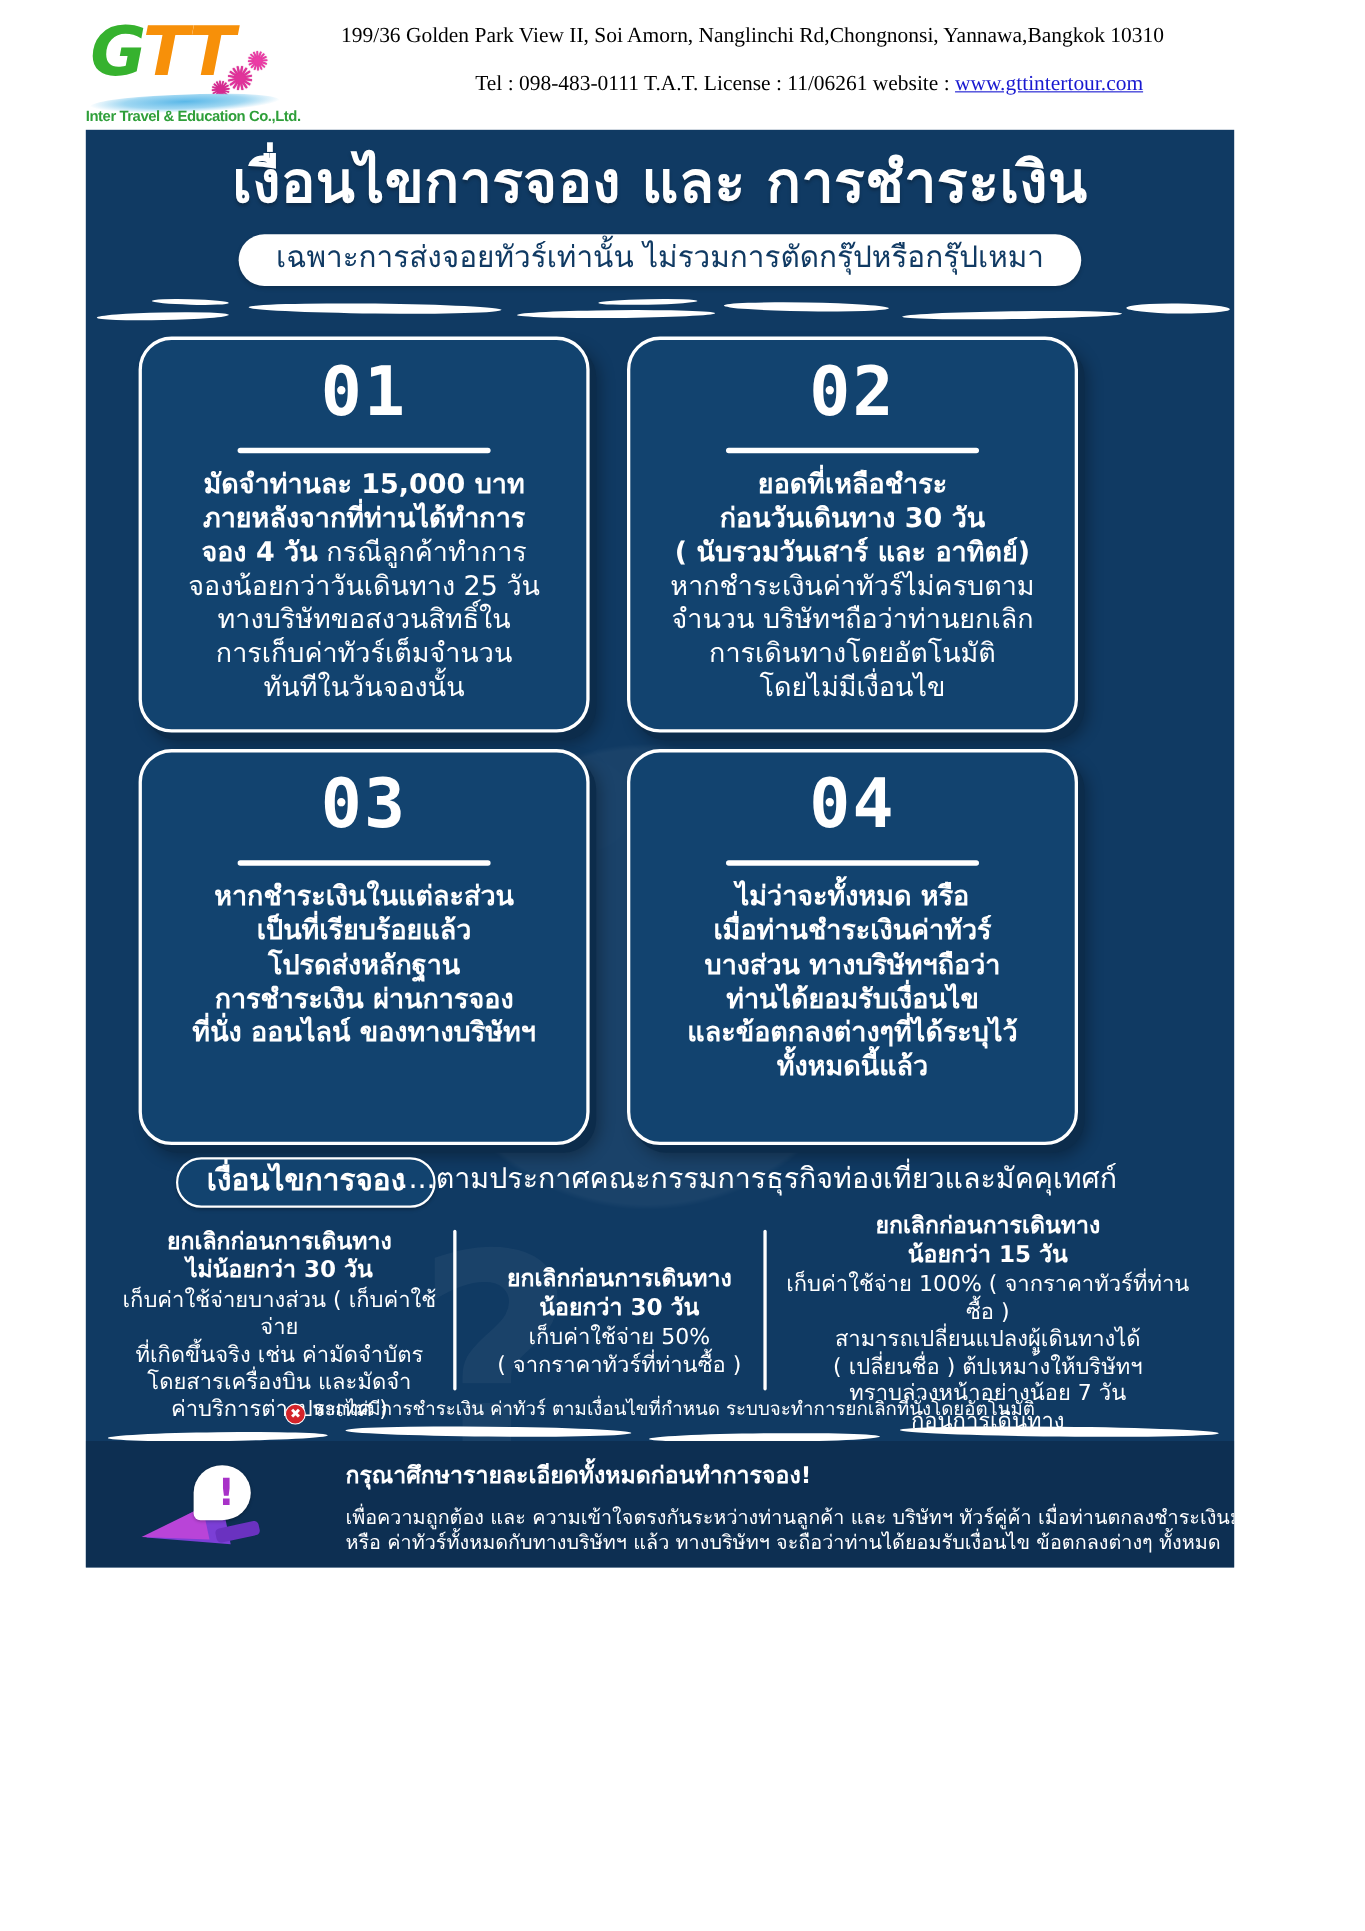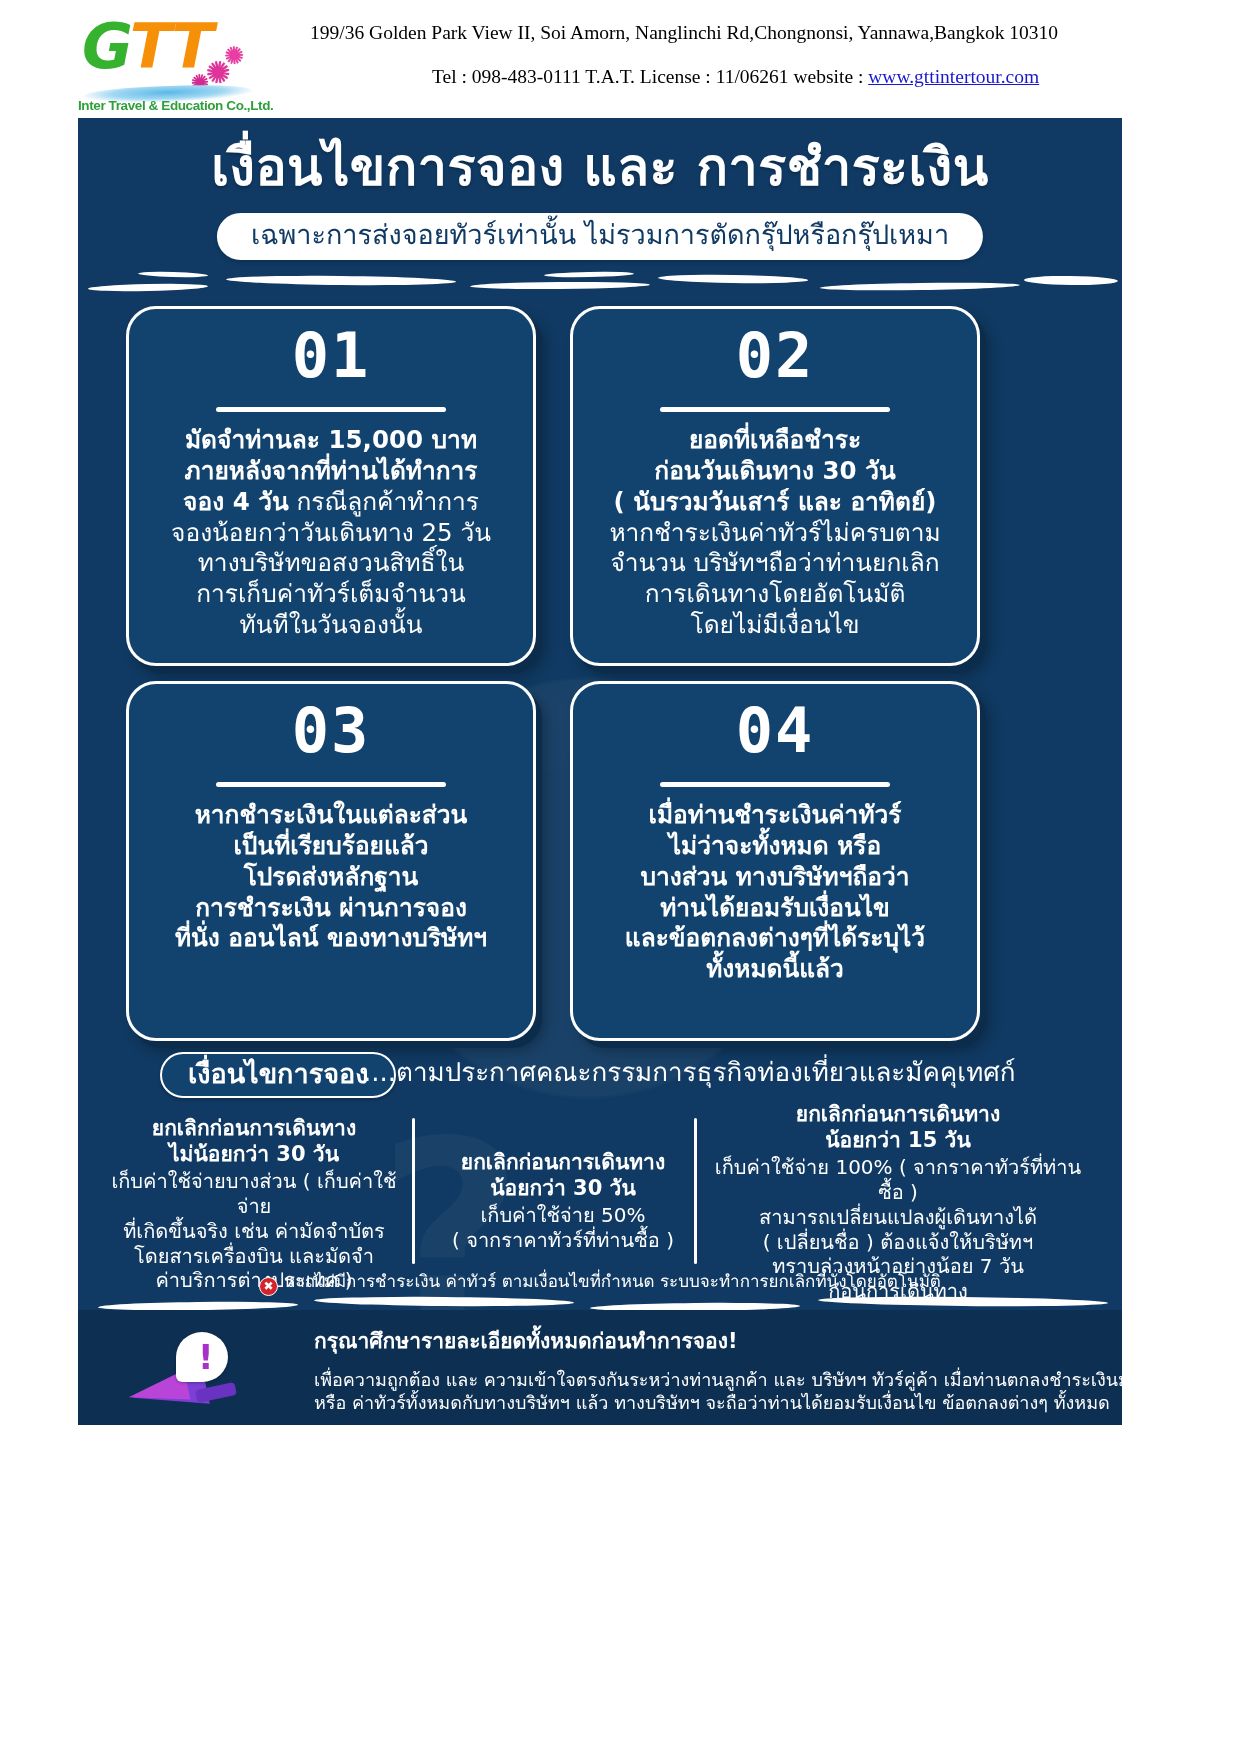--- a/index.html
+++ b/index.html
@@ -351,22 +351,22 @@
         <span class="ln"><b>โปรดส่งหลักฐาน</b></span>
         <span class="ln"><b>การชำระเงิน ผ่านการจอง</b></span>
         <span class="ln"><b>ที่นั่ง ออนไลน์ ของทางบริษัทฯ</b></span>
       </div>
     </div>
 
     <div class="card c4">
       <div class="card-num">04</div>
       <div class="card-rule"></div>
       <div class="card-body">
+        <span class="ln"><b>ไม่ว่าจะทั้งหมด หรือ</b></span>
         <span class="ln"><b>เมื่อท่านชำระเงินค่าทัวร์</b></span>
-        <span class="ln"><b>ไม่ว่าจะทั้งหมด หรือ</b></span>
         <span class="ln"><b>บางส่วน ทางบริษัทฯถือว่า</b></span>
         <span class="ln"><b>ท่านได้ยอมรับเงื่อนไข</b></span>
         <span class="ln"><b>และข้อตกลงต่างๆที่ได้ระบุไว้</b></span>
         <span class="ln"><b>ทั้งหมดนี้แล้ว</b></span>
       </div>
     </div>
   </div>
 
   <div class="cond-head">
     <div class="cond-pill">เงื่อนไขการจอง</div>
@@ -404,21 +404,21 @@
     <div class="vdiv d2"></div>
 
     <div class="col col3">
       <div class="hd">
         <span class="ln">ยกเลิกก่อนการเดินทาง</span><br>
         <span class="ln">น้อยกว่า 15 วัน</span>
       </div>
       <div class="bd">
         <span class="ln">เก็บค่าใช้จ่าย 100% ( จากราคาทัวร์ที่ท่านซื้อ )</span><br>
         <span class="ln"><b>สามารถเปลี่ยนแปลงผู้เดินทางได้</b></span><br>
-        <span class="ln">( เปลี่ยนชื่อ ) ต้องแจ้งให้บริษัทฯ</span><br>
+        <span class="ln">( เปลี่ยนชื่อ ) ต้ปเหมา้งให้บริษัทฯ</span><br>
         <span class="ln">ทราบล่วงหน้าอย่างน้อย 7 วัน</span><br>
         <span class="ln">ก่อนการเดินทาง</span>
       </div>
     </div>
   </div>
 
   <div class="warn">
     <span class="wicon">✖</span><span>หากไม่มีการชำระเงิน ค่าทัวร์ ตามเงื่อนไขที่กำหนด ระบบจะทำการยกเลิกที่นั่งโดยอัตโนมัติ</span>
   </div>
 

